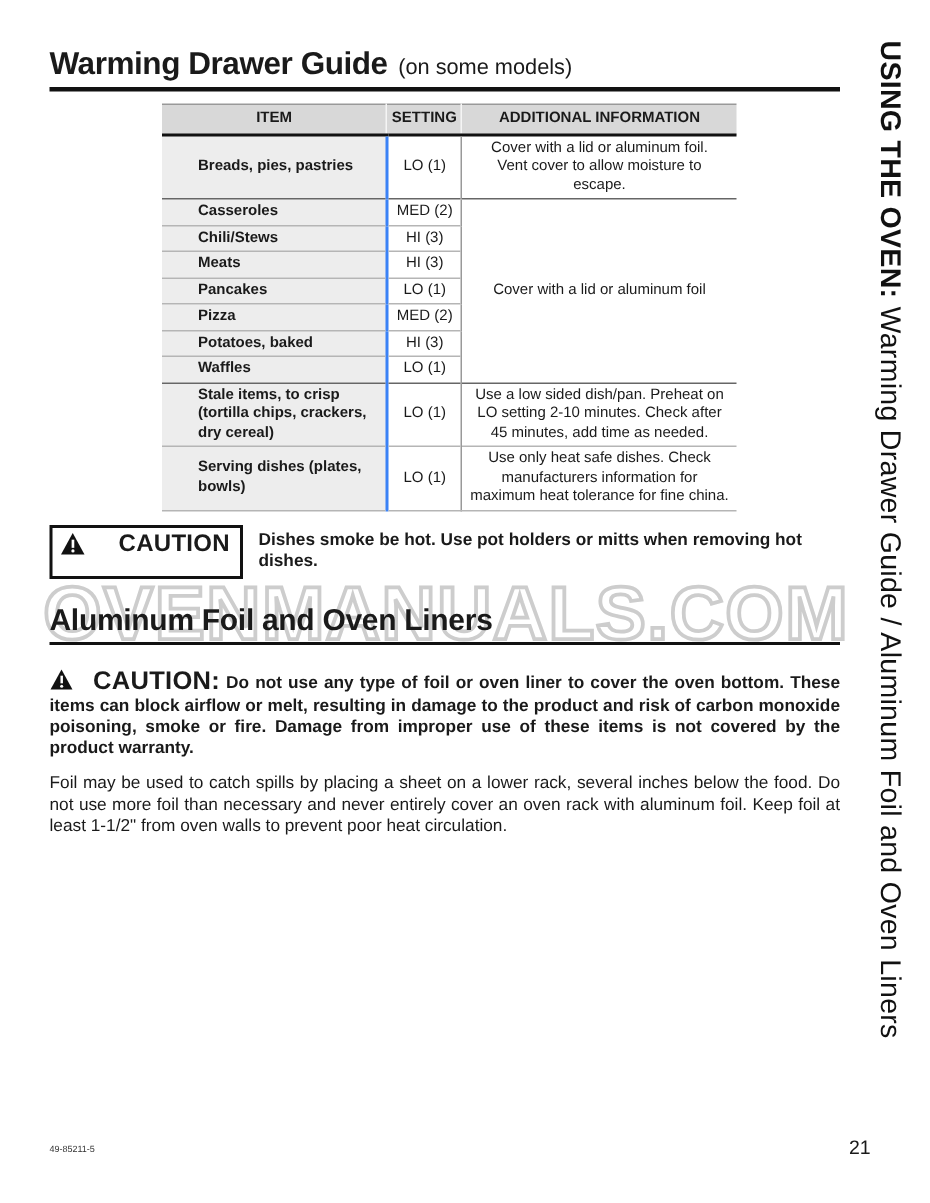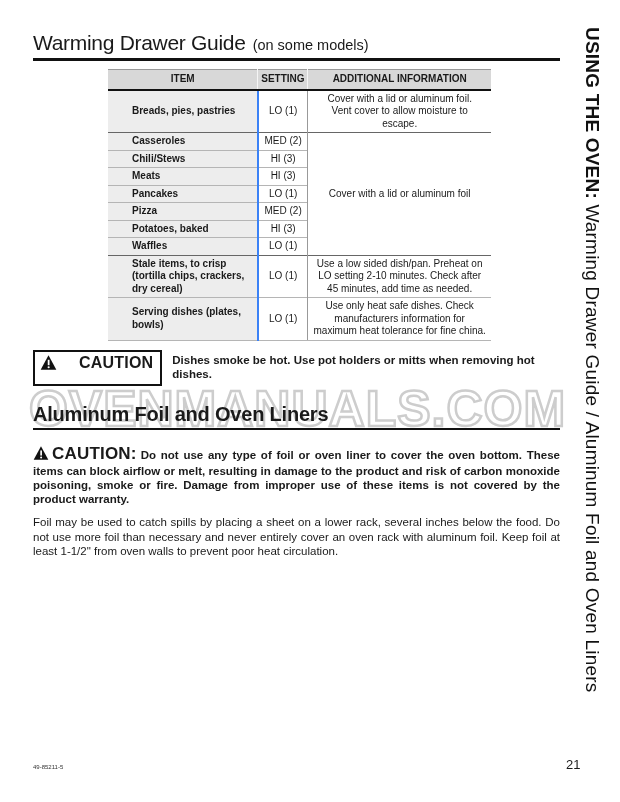--- a/index.html
+++ b/index.html
@@ -15,21 +15,21 @@
   }
   .content {
     position: absolute;
     left: 33px; top: 0;
     width: 527px;
     z-index: 2;
   }
 
   
   .title-row { margin-top: 31px; display: flex; align-items: baseline; gap: 7px; }
-  .h1 { font-size: 21px; font-weight: normal; letter-spacing: -0.3px; }
+  .h1 { font-size: 21px; font-weight: bold; letter-spacing: -0.3px; }
   .h1-suffix { font-size: 14.5px; font-weight: normal; }
   .rule-thick { height: 3px; background: #111; margin-top: 3px; }
   .rule-med  { height: 2px; background: #111; margin-top: 2px; }
 
   
   table.wd {
     border-collapse: collapse;
     margin: 8px 0 0 75px;
     width: 383px;
     font-size: 10px;
@@ -73,21 +73,21 @@
     font-size: 16px; font-weight: bold; letter-spacing: 0.2px;
     flex: none;
   }
   .caution1-text { font-size: 11.5px; font-weight: bold; line-height: 1.2; }
 
   
   .h2 { margin-top: 17px; font-size: 20px; font-weight: bold; letter-spacing: -0.2px; }
   .caution2 { margin-top: 13px; font-size: 11.5px; font-weight: bold; line-height: 1.24; text-align: justify; }
   .caution2-label {
     font-size: 17px; font-weight: bold; letter-spacing: 0.2px;
-    display: inline-flex; align-items: center; gap: 3px;
+    display: inline-flex; align-items: center; gap: 13px;
     vertical-align: -2px; margin-right: 4px;
   }
   .body-par { margin-top: 9px; font-size: 11.5px; line-height: 1.26; text-align: justify; }
 
   .tri { display: inline-block; }
 
   
   .watermark {
     position: absolute;
     left: 25px; width: 545px; top: 380px;

